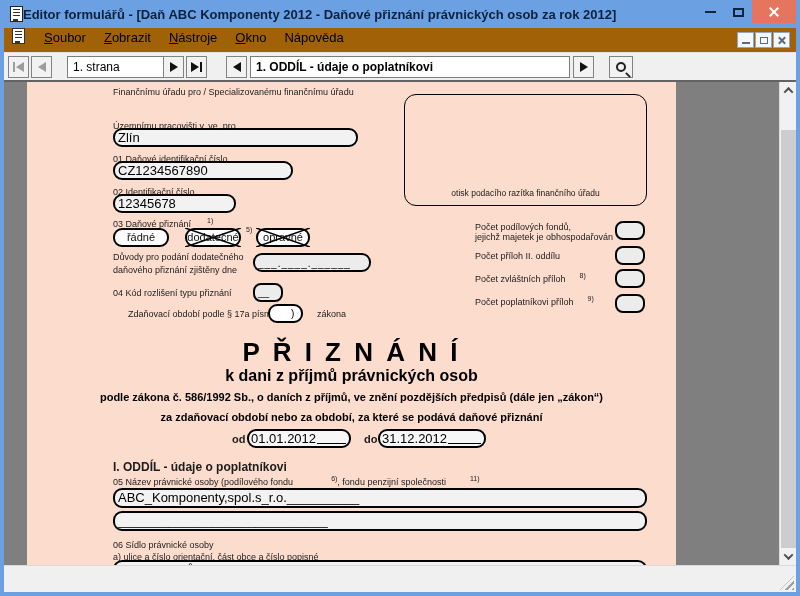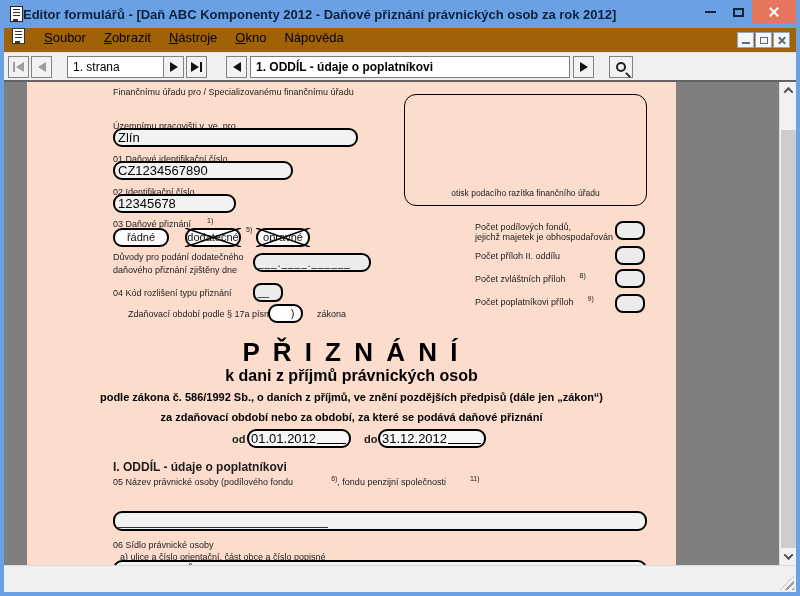--- a/index.html
+++ b/index.html
@@ -249,24 +249,25 @@
         <div class="datebox" style="left:351px; top:347px; width:108px;">
           <span>31.12.2012</span>
             <span class="fill"></span>
         </div>
 
         <div class="flbl" style="left:86px; top:378px; font-size:12px; font-weight:bold;">I. ODDÍL - údaje o poplatníkovi</div>
 
         <div class="flbl" style="left:86px; top:395px;">
           <span>05   Název právnické osoby (podílového fondu</span><span class="fsup" style="margin-left:38px;">6)</span><span>, fondu penzijní společnosti</span><span class="fsup" style="margin-left:24px;">11)</span>
         </div>
+        <div class="longinp" style="left:86px; top:406px;">ABC_Komponenty,spol.s_r.o.__________</div>
         <div class="longinp" style="left:86px; top:429px;">_____________________________</div>
 
         <div class="flbl" style="left:86px; top:458px;">06   Sídlo právnické osoby</div>
-        <div class="flbl" style="left:86px; top:470px;margin-left:7px;">a) ulice a číslo orientační, část obce a číslo popisné</div>
+        <div class="flbl" style="left:86px; top:470px;">a) ulice a číslo orientační, část obce a číslo popisné</div>
         <div class="longinp" style="left:86px; top:478px;">Osvoboditelů  2345</div>
 
       </div>
 
       <div class="vscroll">
         <div class="sb-btn sb-up">
             <span class="chev-up"></span>
           </div>
         <div class="sb-thumb"></div>
         <div class="sb-btn sb-down">

